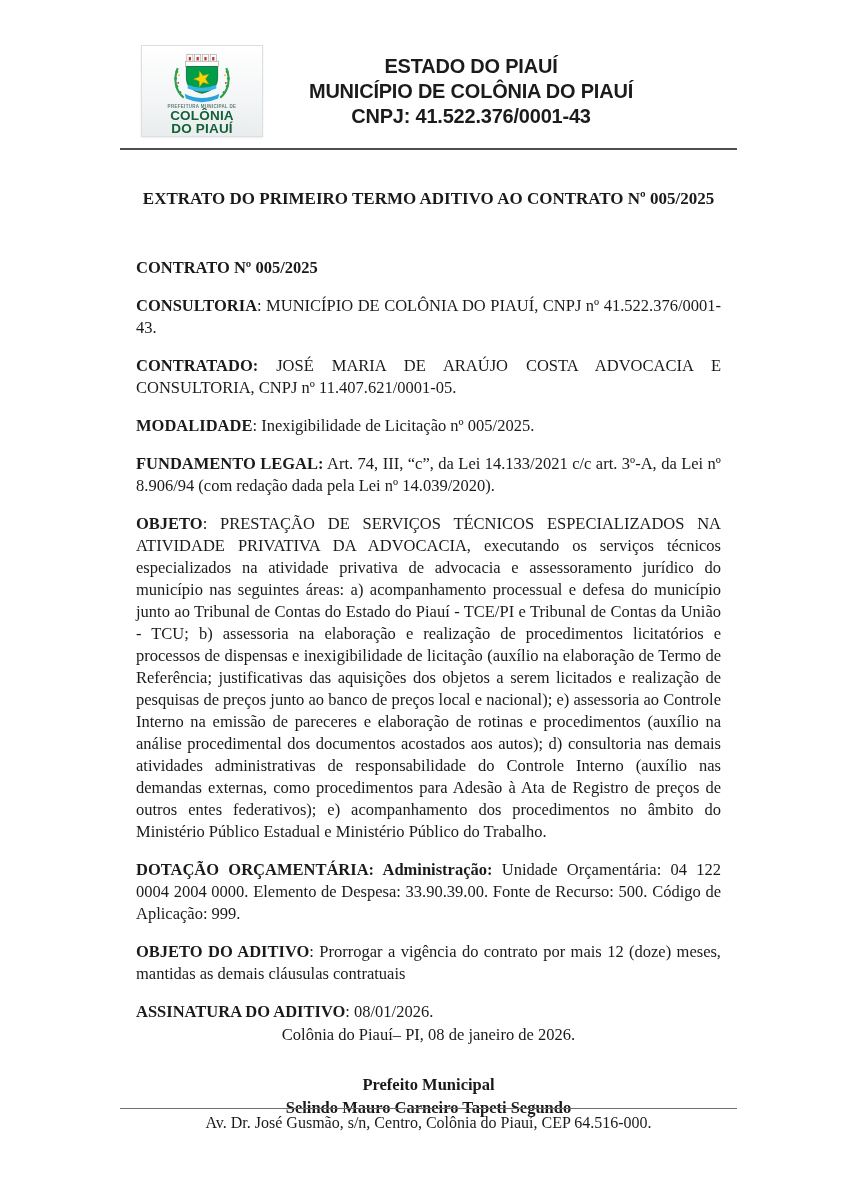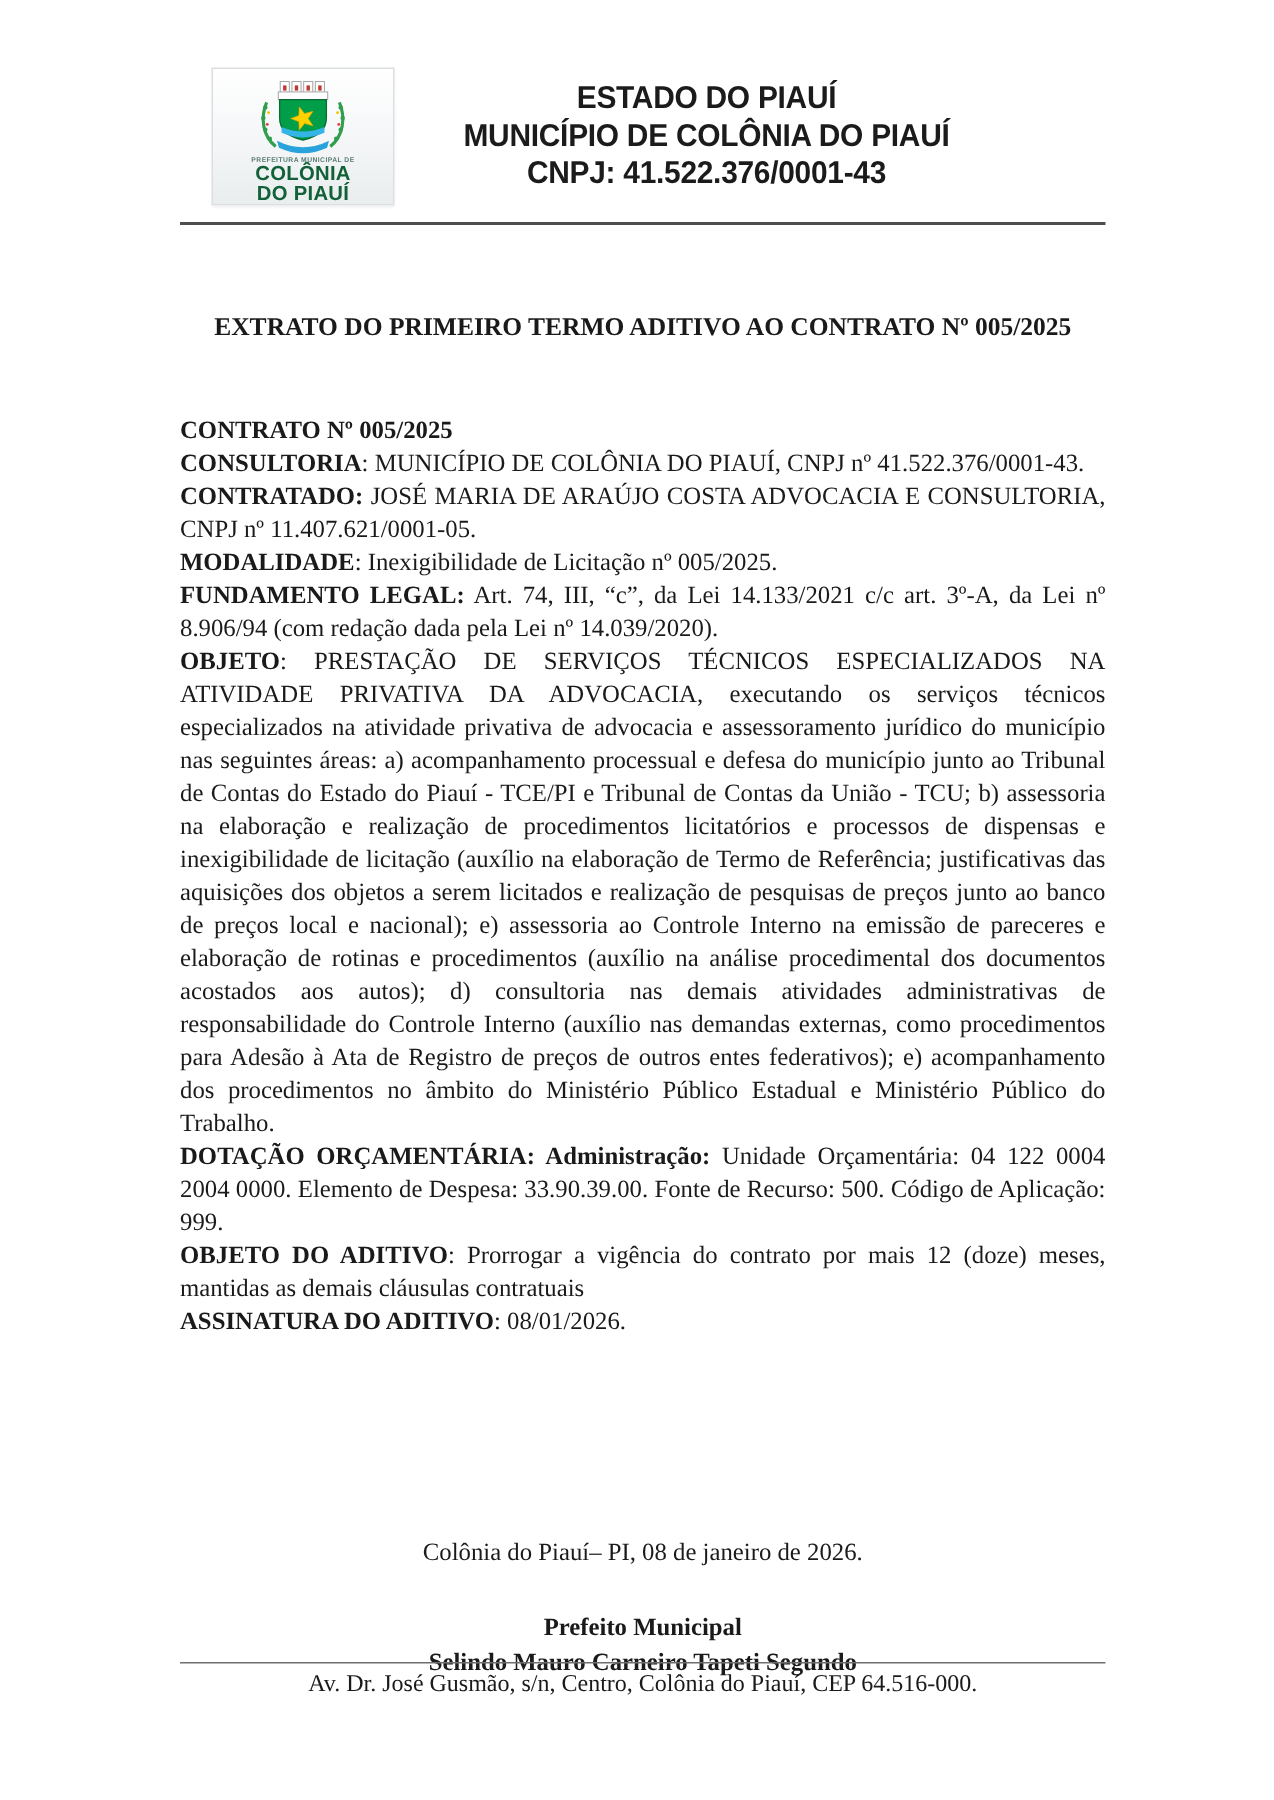--- a/index.html
+++ b/index.html
@@ -26,23 +26,23 @@
     font-family:"Liberation Sans",sans-serif;font-weight:700;color:#136138;
     font-size:13.5px;line-height:13px;text-align:center;letter-spacing:.2px;white-space:nowrap;
   }
   .header-text{
     flex:1;margin-right:58px;padding-top:8px;text-align:center;
     font-family:"Liberation Sans",sans-serif;font-weight:700;font-size:21px;line-height:25px;
     color:#1b1b1b;transform:scaleX(.95);letter-spacing:-.2px;
   }
   .rule{margin-top:11px;height:2px;background:#4e4e4e;}
   
-  .title{margin:57px 0 0 0;font-size:17px;font-weight:700;text-align:center;line-height:22px;}
+  .title{margin:38px 0 0 0;font-size:17px;font-weight:700;text-align:center;line-height:22px;}
   .bodytext{margin-top:47px;}
-  .para{margin:0;font-size:16.5px;line-height:22px;text-align:justify;}
+  .para{margin:16px;font-size:16.5px;line-height:22px;text-align:justify;}
   .para .b{font-weight:700;}
   
   .closing{position:absolute;left:120px;top:1008px;width:617px;text-align:center;font-size:16.5px;line-height:22px;}
   .dateline{margin:16px;}
   .sig{margin-top:27px;font-weight:700;}
   .sig div{line-height:23px;}
   
   .footer{position:absolute;left:120px;top:1108px;width:617px;text-align:center;}
   .footer-rule{height:1px;background:#6f6f6f;}
   .footer-address{margin-top:4px;font-size:16px;line-height:20px;}

